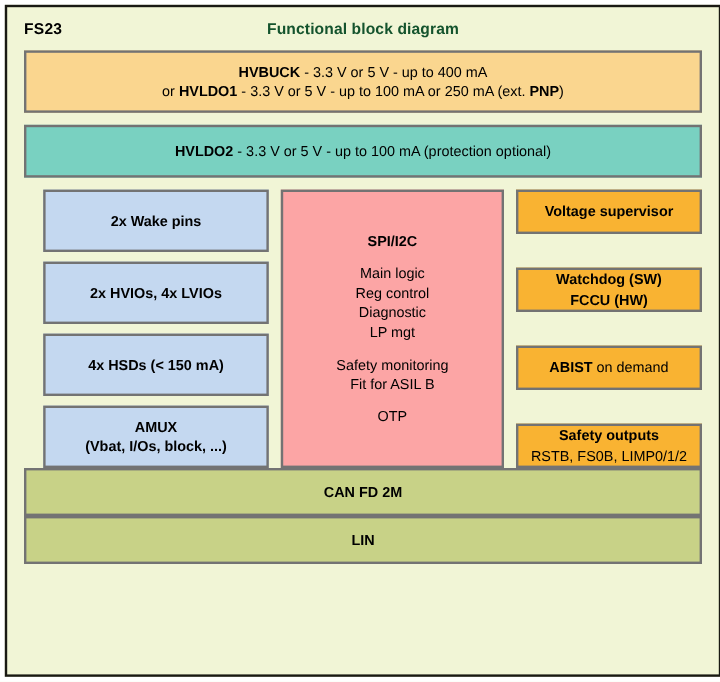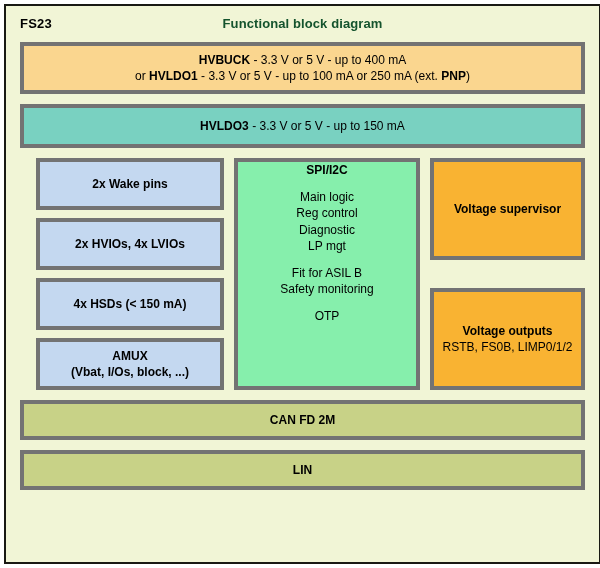--- a/index.html
+++ b/index.html
@@ -51,21 +51,21 @@
     text-align: center;
     font-size: 13px;
     font-weight: bold;
     color: #14532d;
     letter-spacing: 0.1px;
   }
 
   
   .blk {
     box-sizing: border-box;
-    border: 4px solid #737373;
+    border: 2px solid #737373;
     display: flex;
     flex-direction: column;
     align-items: center;
     justify-content: center;
     text-align: center;
     color: #000000;
     font-size: 12px;
     line-height: 1.35;
     overflow: hidden;
   }
@@ -109,32 +109,31 @@
 
   .blk-io {
     background: #c4d8f0;
     flex: 1 1 0;
   }
   .blk-safety {
     background: #f9b332;
     flex: 1 1 0;
   }
   .blk-core {
-    background: #86efac;
+    background: #fca5a5;
     height: 100%;
-    justify-content: flex-start;
+    justify-content: center;
   }
   .blk-core .grp { margin: 0; }
   .blk-core .grp + .grp { margin-top: 11px; }
 
   
   .blk-bus {
     background: #c8d287;
     height: 40px;
-    margin-top: 10px;
     font-weight: bold;
   }
   .bus-rail { margin: 0 14px; }
   .bus-rail .blk { width: 100%; }
 </style>
 </head>
 <body>
 
 <div id="diagram-root">
 
@@ -143,26 +142,26 @@
     <div class="diagram-title">Functional block diagram</div>
   </div>
 
   <div class="rail">
     <div class="blk blk-hvbuck">
       <span class="line"><span class="bold">HVBUCK</span><span> - 3.3 V or 5 V - up to 400 mA</span></span>
       <span class="line"><span>or </span><span class="bold">HVLDO1</span><span> - 3.3 V or 5 V - up to 100 mA or 250 mA (ext. </span><span class="bold">PNP</span><span>)</span></span>
     </div>
   </div>
 
-
   <div class="rail">
     <div class="blk blk-hvldo">
-      <span class="line"><span class="bold">HVLDO3</span><span> - 3.3 V or 5 V - up to 150 mA</span></span>
-    </div>
-  </div>
+      <span class="line"><span class="bold">HVLDO2</span><span> - 3.3 V or 5 V - up to 100 mA (protection optional)</span></span>
+    </div>
+  </div>
+
 
   <div class="mid">
 
     <div class="col col-left">
       <div class="blk blk-io">
         <span class="line bold">2x Wake pins</span>
       </div>
       <div class="blk blk-io">
         <span class="line bold">2x HVIOs, 4x LVIOs</span>
       </div>
@@ -180,35 +179,42 @@
         <div class="grp">
           <span class="line bold">SPI/I2C</span>
         </div>
         <div class="grp">
           <span class="line">Main logic</span>
           <span class="line">Reg control</span>
           <span class="line">Diagnostic</span>
           <span class="line">LP mgt</span>
         </div>
         <div class="grp">
+          <span class="line">Safety monitoring</span>
           <span class="line">Fit for ASIL B</span>
-          <span class="line">Safety monitoring</span>
         </div>
         <div class="grp">
           <span class="line">OTP</span>
         </div>
       </div>
     </div>
 
     <div class="col col-right">
       <div class="blk blk-safety">
         <span class="line bold">Voltage supervisor</span>
       </div>
       <div class="blk blk-safety">
-        <span class="line bold">Voltage outputs</span>
+        <span class="line bold">Watchdog (SW)</span>
+        <span class="line bold">FCCU (HW)</span>
+      </div>
+      <div class="blk blk-safety">
+        <span class="line"><span class="bold">ABIST</span><span> on demand</span></span>
+      </div>
+      <div class="blk blk-safety">
+        <span class="line bold">Safety outputs</span>
         <span class="line">RSTB, FS0B, LIMP0/1/2</span>
       </div>
     </div>
   </div>
 
   <div class="bus-rail">
     <div class="blk blk-bus">
       <span class="line">CAN FD 2M</span>
     </div>
   </div>

